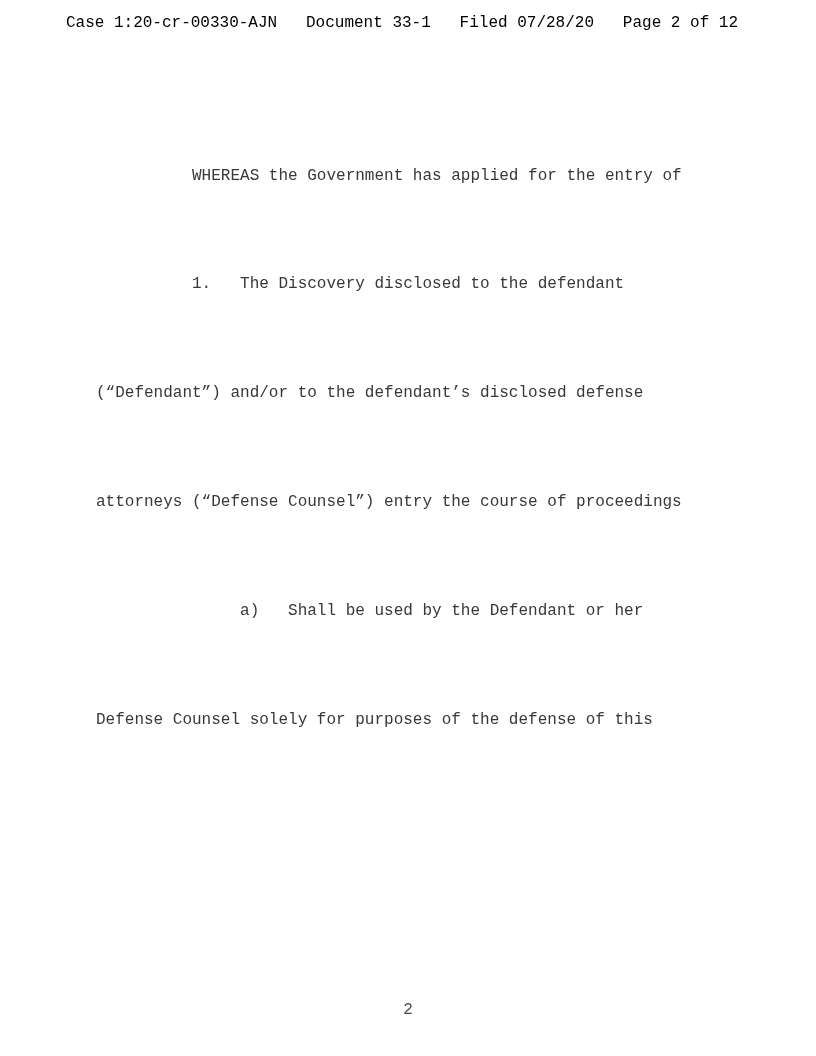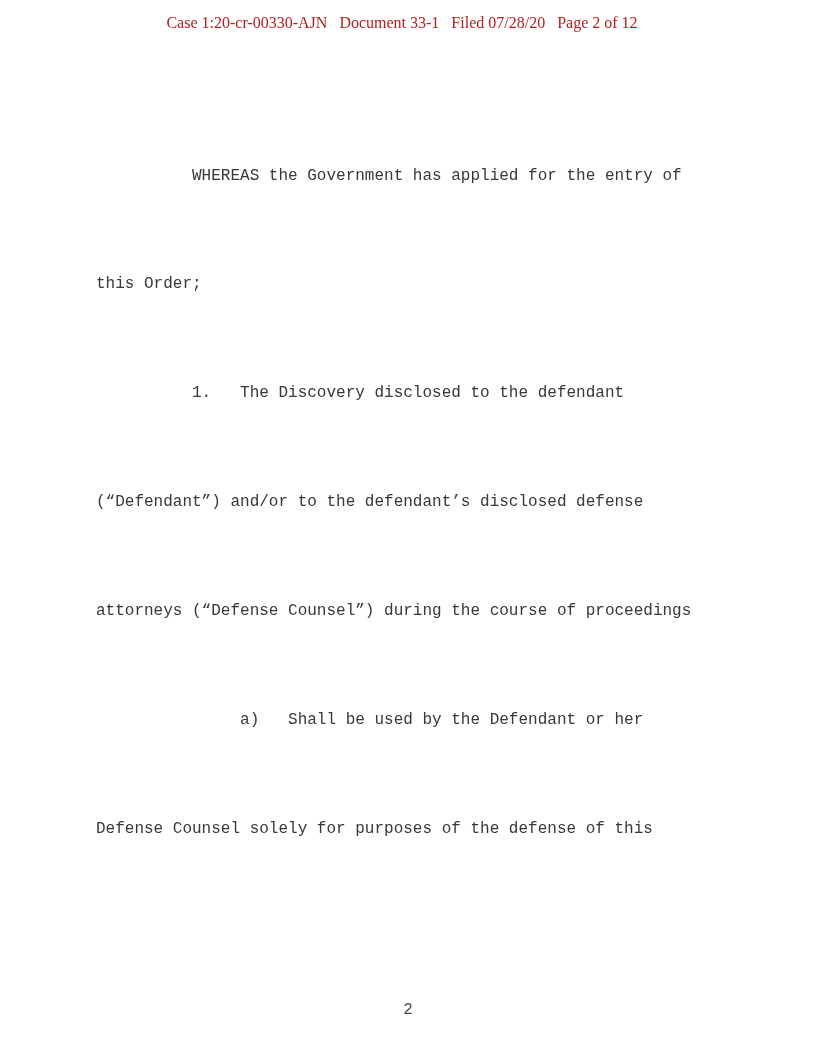--- a/index.html
+++ b/index.html
@@ -14,23 +14,23 @@
     margin: 0 auto;
     background: #ffffff;
     overflow: hidden;
   }
   .case-stamp {
     position: absolute;
     top: 14px;
     left: 0;
     right: 12px;
     text-align: center;
-    font-family: Liberation Serif, serif;
+    font-family: Liberation Mono, monospace;
     font-size: 16px;
-    color: #b91c1c;
+    color: #000000;
     white-space: pre;
   }
   .doc-body {
     position: absolute;
     left: 96px;
     top: 85px;
     font-family: "Liberation Mono", "DejaVu Sans Mono", monospace;
     font-size: 16px;
     line-height: 36.3px;
     color: #383838;
@@ -52,24 +52,23 @@
 </style>
 </head>
 <body>
 
 <div class="page">
 
   <div class="case-stamp">Case 1:20-cr-00330-AJN   Document 33-1   Filed 07/28/20   Page 2 of 12</div>
 
   <div class="doc-body">
     <div class="line">          WHEREAS the Government has applied for the entry of</div>
-    <div class="line">this Order;</div>
     <div class="line">          1.   The Discovery disclosed to the defendant</div>
     <div class="line">(“Defendant”) and/or to the defendant’s disclosed defense</div>
-    <div class="line">attorneys (“Defense Counsel”) during the course of proceedings</div>
+    <div class="line">attorneys (“Defense Counsel”) entry the course of proceedings</div>
     <div class="line">               a)   Shall be used by the Defendant or her</div>
     <div class="line">Defense Counsel solely for purposes of the defense of this</div>
     
     
     
     
     
     
     
     

